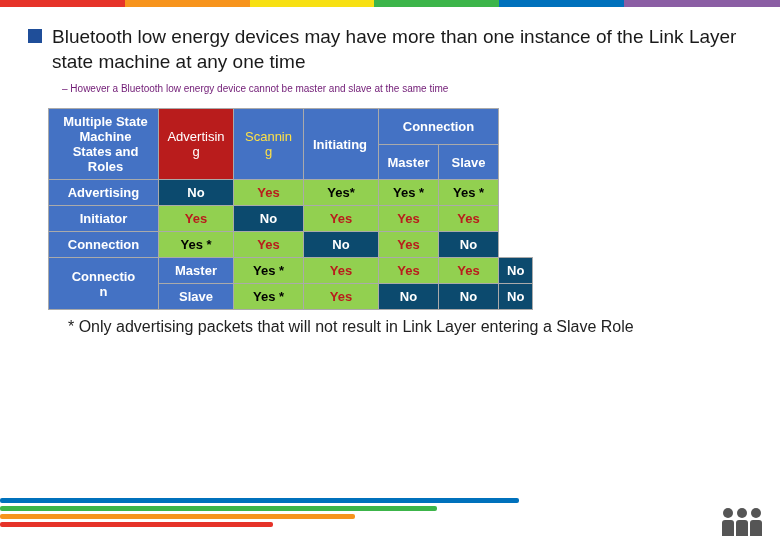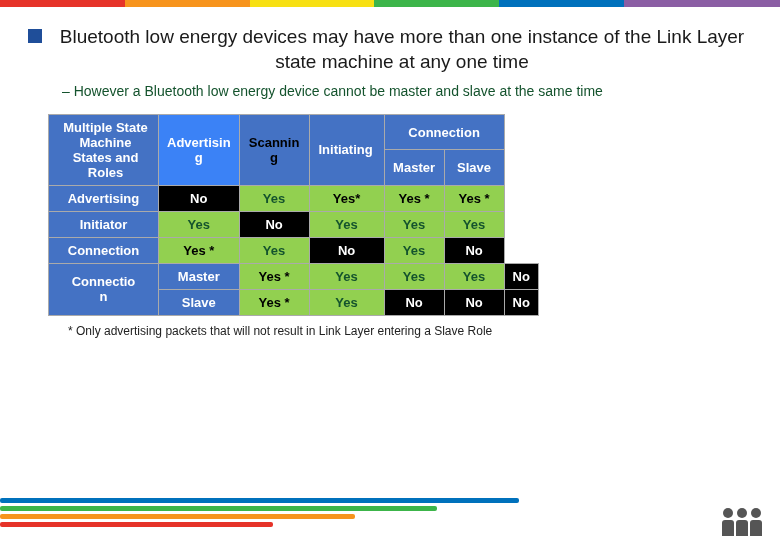--- a/index.html
+++ b/index.html
@@ -35,29 +35,28 @@
       background: #1f4e99;
       flex-shrink: 0;
       margin-top: 4px;
       margin-right: 10px;
     }
     .bullet-text {
       font-size: 19px;
       color: #1a1a1a;
       line-height: 1.3;
       font-weight: 400;
-      text-align: center;
     }
 
     .sub-bullet {
       margin-left: 34px;
       margin-top: 4px;
       margin-bottom: 12px;
-      font-size: 14px;
-      color: #14532d;
+      font-size: 10px;
+      color: #701a75;
       line-height: 1.4;
     }
     .sub-bullet::before {
       content: "– ";
     }
 
     
     .table-wrapper {
       margin-left: 20px;
       margin-top: 6px;
@@ -75,29 +74,29 @@
 
     
     .th-states {
       background: #4472c4;
       color: #fff;
       font-weight: bold;
       width: 110px;
       padding-left: 12px;
     }
     .th-advertising {
-      background: #3b82f6;
-      color: #fff;
-      font-weight: bold;
+      background: #b91c1c;
+      color: #fff;
+      font-weight: normal;
       width: 75px;
     }
     .th-scanning {
       background: #4472c4;
-      color: #000000;
-      font-weight: bold;
+      color: #fde047;
+      font-weight: normal;
       width: 70px;
     }
     .th-initiating {
       background: #4472c4;
       color: #fff;
       font-weight: bold;
       width: 75px;
       padding-left: 6px;
     }
     .th-connection {
@@ -121,26 +120,26 @@
     }
 
     
     .td-label {
       background: #4472c4;
       color: #fff;
       font-weight: bold;
     }
 
     
-    .cell-no { background: #000000; color: #fff; font-weight: bold; }
-    .cell-yes { background: #92d050; color: #14532d; font-weight: bold; }
+    .cell-no { background: #0c4a6e; color: #fff; font-weight: bold; }
+    .cell-yes { background: #92d050; color: #b91c1c; font-weight: bold; }
     .cell-yes-star { background: #92d050; color: #000; font-weight: bold; margin-left: 16px; }
 
     .footnote {
-      font-size: 12px;
+      font-size: 16px;
       color: #222;
       margin-top: 8px;
       margin-left: 20px;
     }
 
     
     .bottom-deco {
       position: absolute;
       bottom: 0;
       left: 0;

